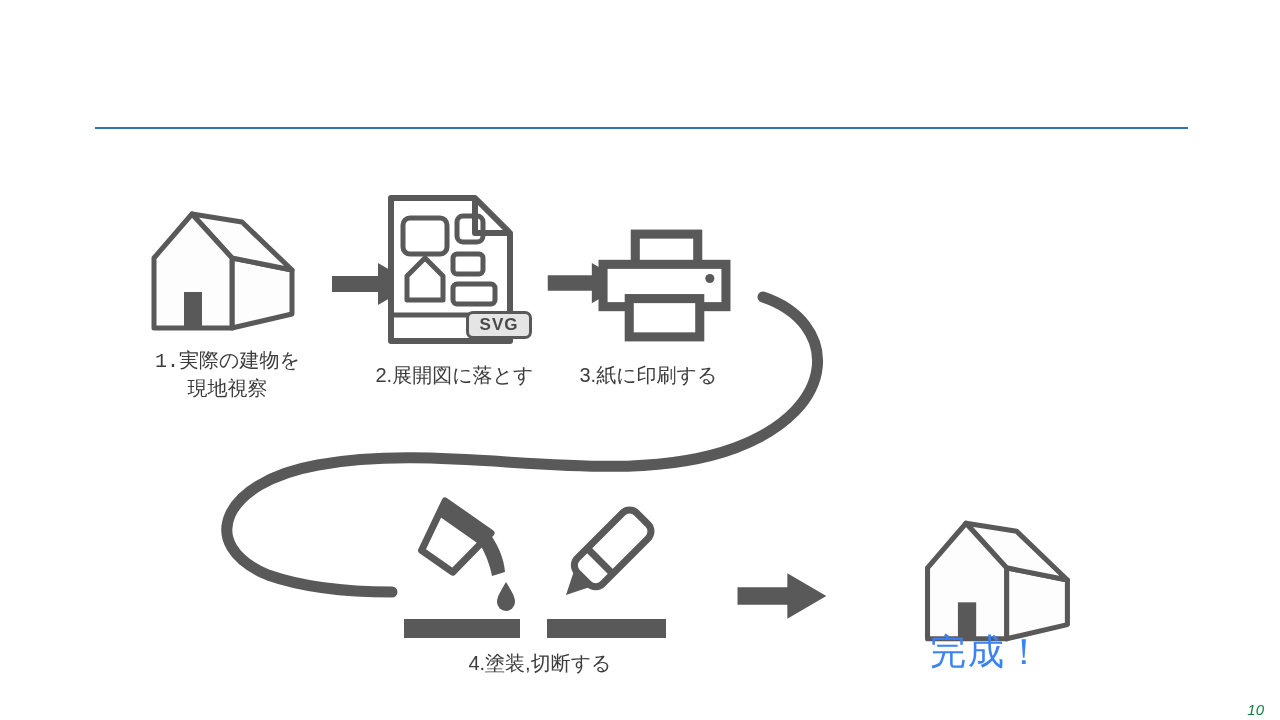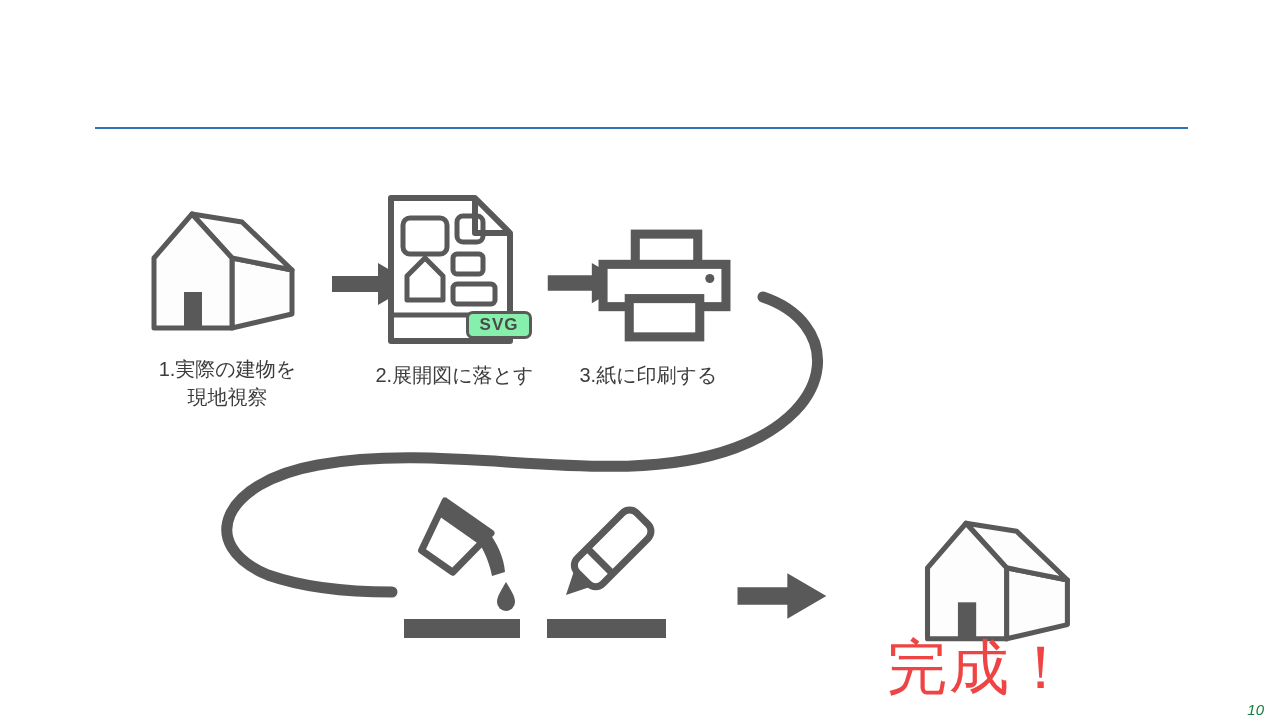--- a/index.html
+++ b/index.html
@@ -13,26 +13,26 @@
     white-space:nowrap;
   }
   .title-rule {
     position:absolute; left:95px; top:127px; width:1093px; height:2px; background:#2E75B6;
   }
   .abs { position:absolute; }
   .step-label {
     position:absolute; font-size:20px; color:#3c3c3c; text-align:center; line-height:1.38;
   }
   .finish-label {
-    position:absolute; font-size:60px; color:#ef4444; text-align:left; letter-spacing:2px;
+    position:absolute; font-size:36px; color:#3b82f6; text-align:center; letter-spacing:2px;
     white-space:nowrap;
   }
   .svg-badge {
     position:absolute; left:466px; top:311px; width:66px; height:28px;
-    background:#86efac; border:3px solid #595959; border-radius:7px;
+    background:#e5e5e5; border:3px solid #595959; border-radius:7px;
     display:flex; align-items:center; justify-content:center;
     font-weight:bold; font-size:17px; color:#4a4a4a; letter-spacing:1px;
     z-index:3;
   }
   .surface-bar { position:absolute; height:19px; background:#595959; }
   .page-number {
     position:absolute; right:16px; bottom:2px; font-size:15px; font-style:italic; color:#15803d;
   }
   svg { display:block; }
 </style>
@@ -50,21 +50,21 @@
              C 222 482, 196 545, 268 575
              C 305 588, 345 592, 392 592" fill="none" stroke="#595959" stroke-width="11" stroke-linecap="round"></path>
   </svg>
 
   <svg class="abs" style="left:140px;top:196px;" width="172" height="146" viewBox="0 0 172 146">
     <polygon points="92,62 152,74 152,118 92,132" fill="#fdfdfd" stroke="#595959" stroke-width="5" stroke-linejoin="round"></polygon>
     <polygon points="52,18 102,26 152,74 92,62" fill="#fdfdfd" stroke="#595959" stroke-width="5" stroke-linejoin="round"></polygon>
     <polygon points="14,62 52,18 92,62 92,132 14,132" fill="#fdfdfd" stroke="#595959" stroke-width="5" stroke-linejoin="round"></polygon>
     <rect x="44" y="96" width="18" height="36" fill="#595959"></rect>
   </svg>
-  <div class="step-label" style="left:125px;top:356px;width:205px;">
+  <div class="step-label" style="left:125px;top:348px;width:205px;font-family:Liberation Mono, monospace;">
     <div>1.実際の建物を</div>
     <div>現地視察</div>
   </div>
 
   <svg class="abs" style="left:332px;top:260px;" width="84" height="48" viewBox="0 0 84 48">
     <polygon points="0,16 46,16 46,3 82,24 46,45 46,32 0,32" fill="#595959"></polygon>
   </svg>
 
   <svg class="abs" style="left:383px;top:192px;" width="137" height="153" viewBox="0 0 137 153">
     <path d="M8,6 H92 L127,41 V149 H8 Z" fill="#ffffff" stroke="#595959" stroke-width="6" stroke-linejoin="round"></path>
@@ -101,20 +101,21 @@
   </svg>
   <svg class="abs" style="left:543px;top:492px;" width="128" height="125" viewBox="0 0 128 125">
     <g transform="rotate(45 64 62)">
       <rect x="46" y="12" width="36" height="84" rx="10" fill="#ffffff" stroke="#595959" stroke-width="7"></rect>
       <line x1="46" y1="72" x2="82" y2="72" stroke="#595959" stroke-width="7"></line>
       <path d="M52,96 L76,96 L64,120 Z" fill="#595959"></path>
     </g>
   </svg>
   <div class="surface-bar" style="left:404px;top:619px;width:116px;"></div>
   <div class="surface-bar" style="left:547px;top:619px;width:119px;"></div>
+  <div class="step-label" style="left:430px;top:650px;width:220px;">4.塗装,切断する</div>
 
   <svg class="abs" style="left:737px;top:570px;" width="92" height="52" viewBox="0 0 84 48">
     <polygon points="0,16 46,16 46,3 82,24 46,45 46,32 0,32" fill="#595959"></polygon>
   </svg>
 
   <svg class="abs" style="left:913px;top:505px;" width="175" height="148" viewBox="0 0 172 146">
     <polygon points="92,62 152,74 152,118 92,132" fill="#fdfdfd" stroke="#595959" stroke-width="5" stroke-linejoin="round"></polygon>
     <polygon points="52,18 102,26 152,74 92,62" fill="#fdfdfd" stroke="#595959" stroke-width="5" stroke-linejoin="round"></polygon>
     <polygon points="14,62 52,18 92,62 92,132 14,132" fill="#fdfdfd" stroke="#595959" stroke-width="5" stroke-linejoin="round"></polygon>
     <rect x="44" y="96" width="18" height="36" fill="#595959"></rect>

